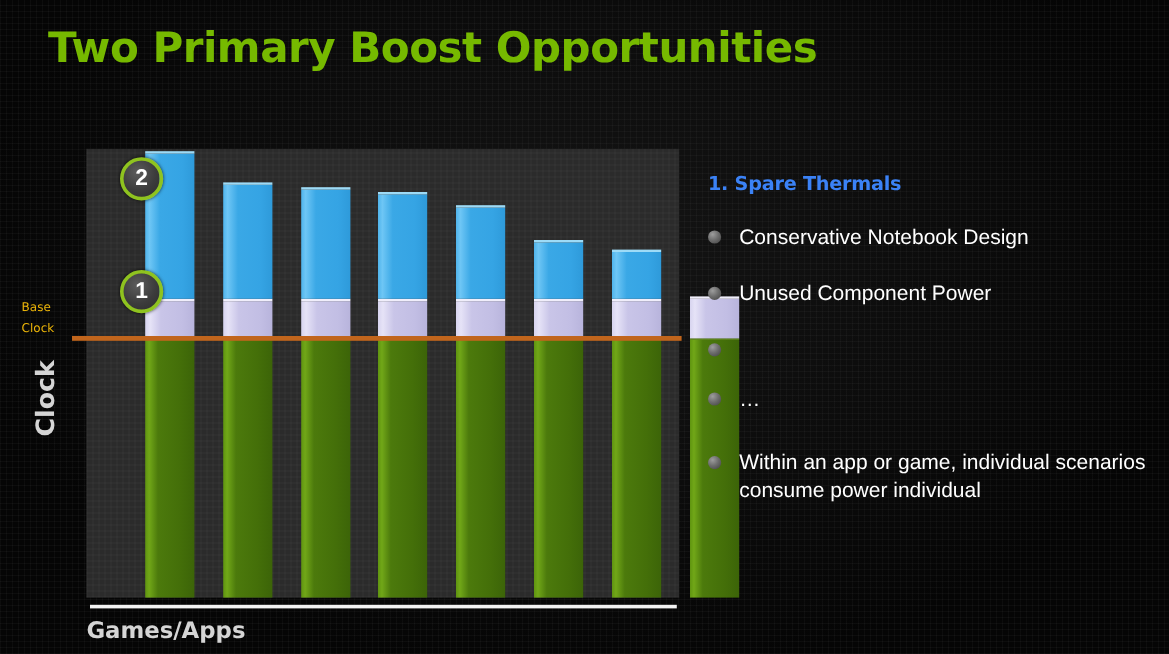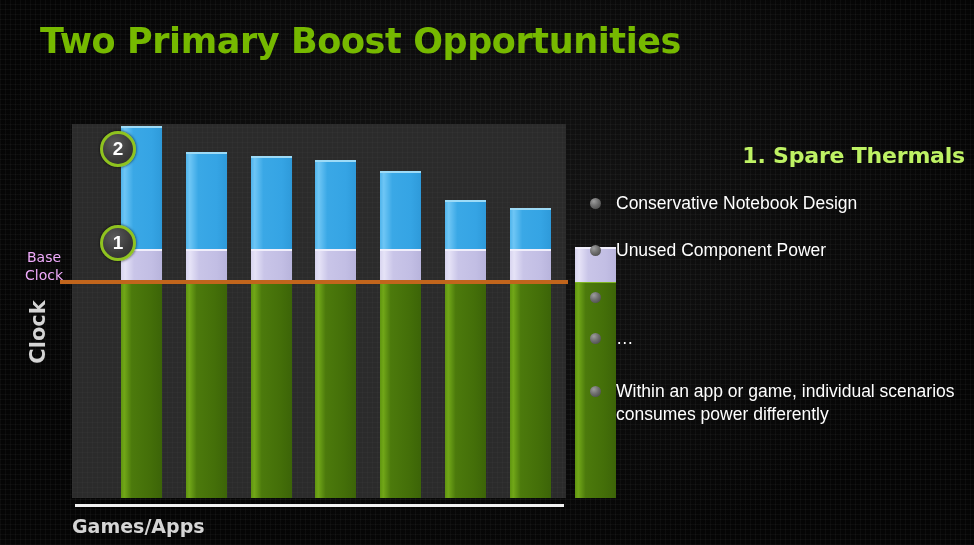--- a/index.html
+++ b/index.html
@@ -124,23 +124,22 @@
   }
   #callout-2 { left: 28px; top: 7px; }
   #callout-1 { left: 28px; top: 101px; }
 
   
   #base-clock-label {
     position: absolute;
     left: 18px;
     top: 138px;
     width: 52px;
-    text-align: center;
-    color: #f0abfc;
-    font-size: 14px;
+    color: #eab308;
+    font-size: 10px;
     line-height: 18px;
     font-family: "DejaVu Sans", sans-serif;
   }
 
   #y-axis-label {
     position: absolute;
     left: -2px;
     top: 210px;
     width: 80px;
     text-align: center;
@@ -167,27 +166,26 @@
   #content-panel {
     position: absolute;
     left: 590px;
     top: 143px;
     width: 375px;
   }
 
   .section { margin-bottom: 24px; }
 
   .section-heading {
-    color: #bef264;
-    font-size: 22px;
+    color: #3b82f6;
+    font-size: 16px;
     font-weight: bold;
     margin-bottom: 8px;
     font-family: "DejaVu Sans", sans-serif;
     letter-spacing: -0.2px;
-    text-align: right;
   }
 
   .bullet-row {
     display: flex;
     align-items: flex-start;
     margin-bottom: 5px;
     margin-top: 24px;
   }
 
   .bullet-dot {
@@ -288,16 +286,16 @@
         <span class="bullet-dot"></span>
       </div>
       <div class="bullet-row">
         <span class="bullet-dot"></span>
         <span class="bullet-text">…</span>
       </div>
     </div>
     <div class="section" style="margin-top: 30px;">
       <div class="bullet-row">
         <span class="bullet-dot"></span>
-        <span class="bullet-text">Within an app or game, individual scenarios consumes power differently</span>
+        <span class="bullet-text">Within an app or game, individual scenarios consume power individual</span>
       </div>
     </div>
   </div>
 
 </body></html>

